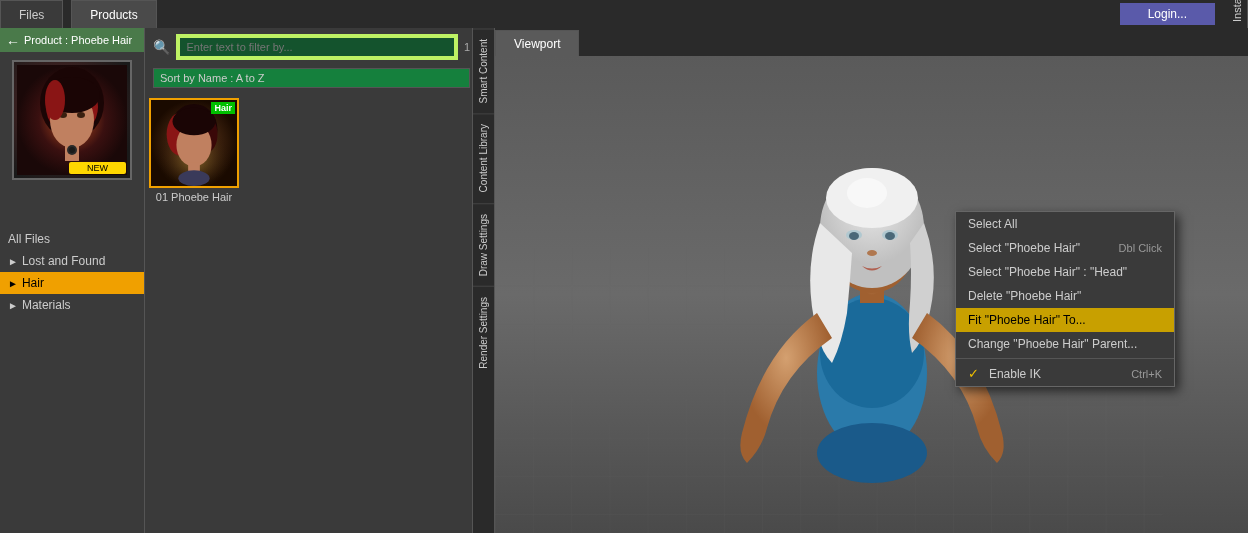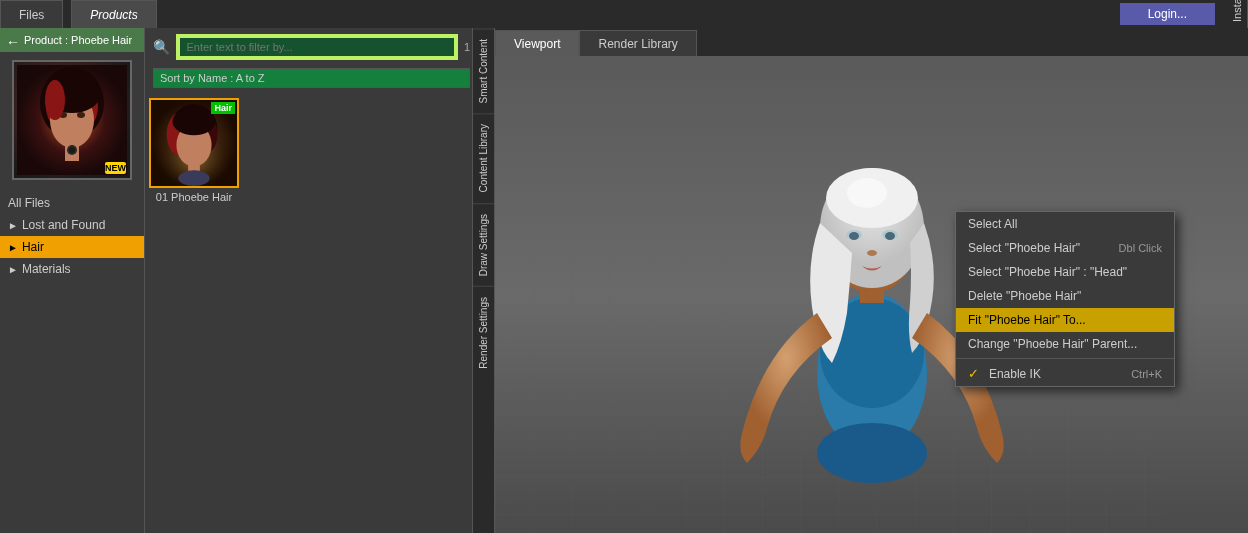--- a/index.html
+++ b/index.html
@@ -31,21 +31,20 @@
       border: 1px solid #555;
       border-bottom: none;
       height: 28px;
       display: flex;
       align-items: center;
       font-size: 12px;
     }
     .top-tab.active {
       background: #4a4a4a;
       color: #fff;
-      font-style: italic;
     }
     .login-btn {
       margin-left: auto;
       background: #5a5aaa;
       color: #fff;
       border: none;
       padding: 3px 28px;
       cursor: pointer;
       height: 22px;
       margin-right: 4px;
@@ -116,29 +115,30 @@
       align-items: center;
       justify-content: center;
     }
     .new-badge {
       position: absolute;
       bottom: 4px;
       right: 4px;
       background: #ffd700;
       color: #000;
       font-size: 9px;
-      font-weight: bold;
-      padding: 1px 0;
+      font-weight: normal;
+      padding: 1px 18px;
       border-radius: 2px;
     }
 
     .nav-items {
       display: flex;
       flex-direction: column;
       padding: 4px 0;
+      margin-top: 36px;
     }
     .nav-item {
       padding: 4px 8px;
       color: #ccc;
       cursor: pointer;
       display: flex;
       align-items: center;
       gap: 4px;
       font-size: 12px;
     }
@@ -494,21 +494,20 @@
       <div class="side-tab">Smart Content</div>
       <div class="side-tab">Content Library</div>
       <div class="side-tab">Draw Settings</div>
       <div class="side-tab">Render Settings</div>
     </div>
   </div>
 
   <div class="right-panel">
     <div class="viewport-tabs">
       <div class="viewport-tab active">Viewport</div>
-      <div class="viewport-tab">Render Library</div>
     </div>
 
     <div class="viewport-area">
       <div class="viewport-bg">
 
         <svg class="viewport-grid" viewBox="0 0 700 300" preserveAspectRatio="none">
           <defs>
             <pattern id="grid" width="40" height="40" patternUnits="userSpaceOnUse">
               <path d="M 40 0 L 0 0 0 40" fill="none" stroke="#666" stroke-width="0.5"></path>
             </pattern>

